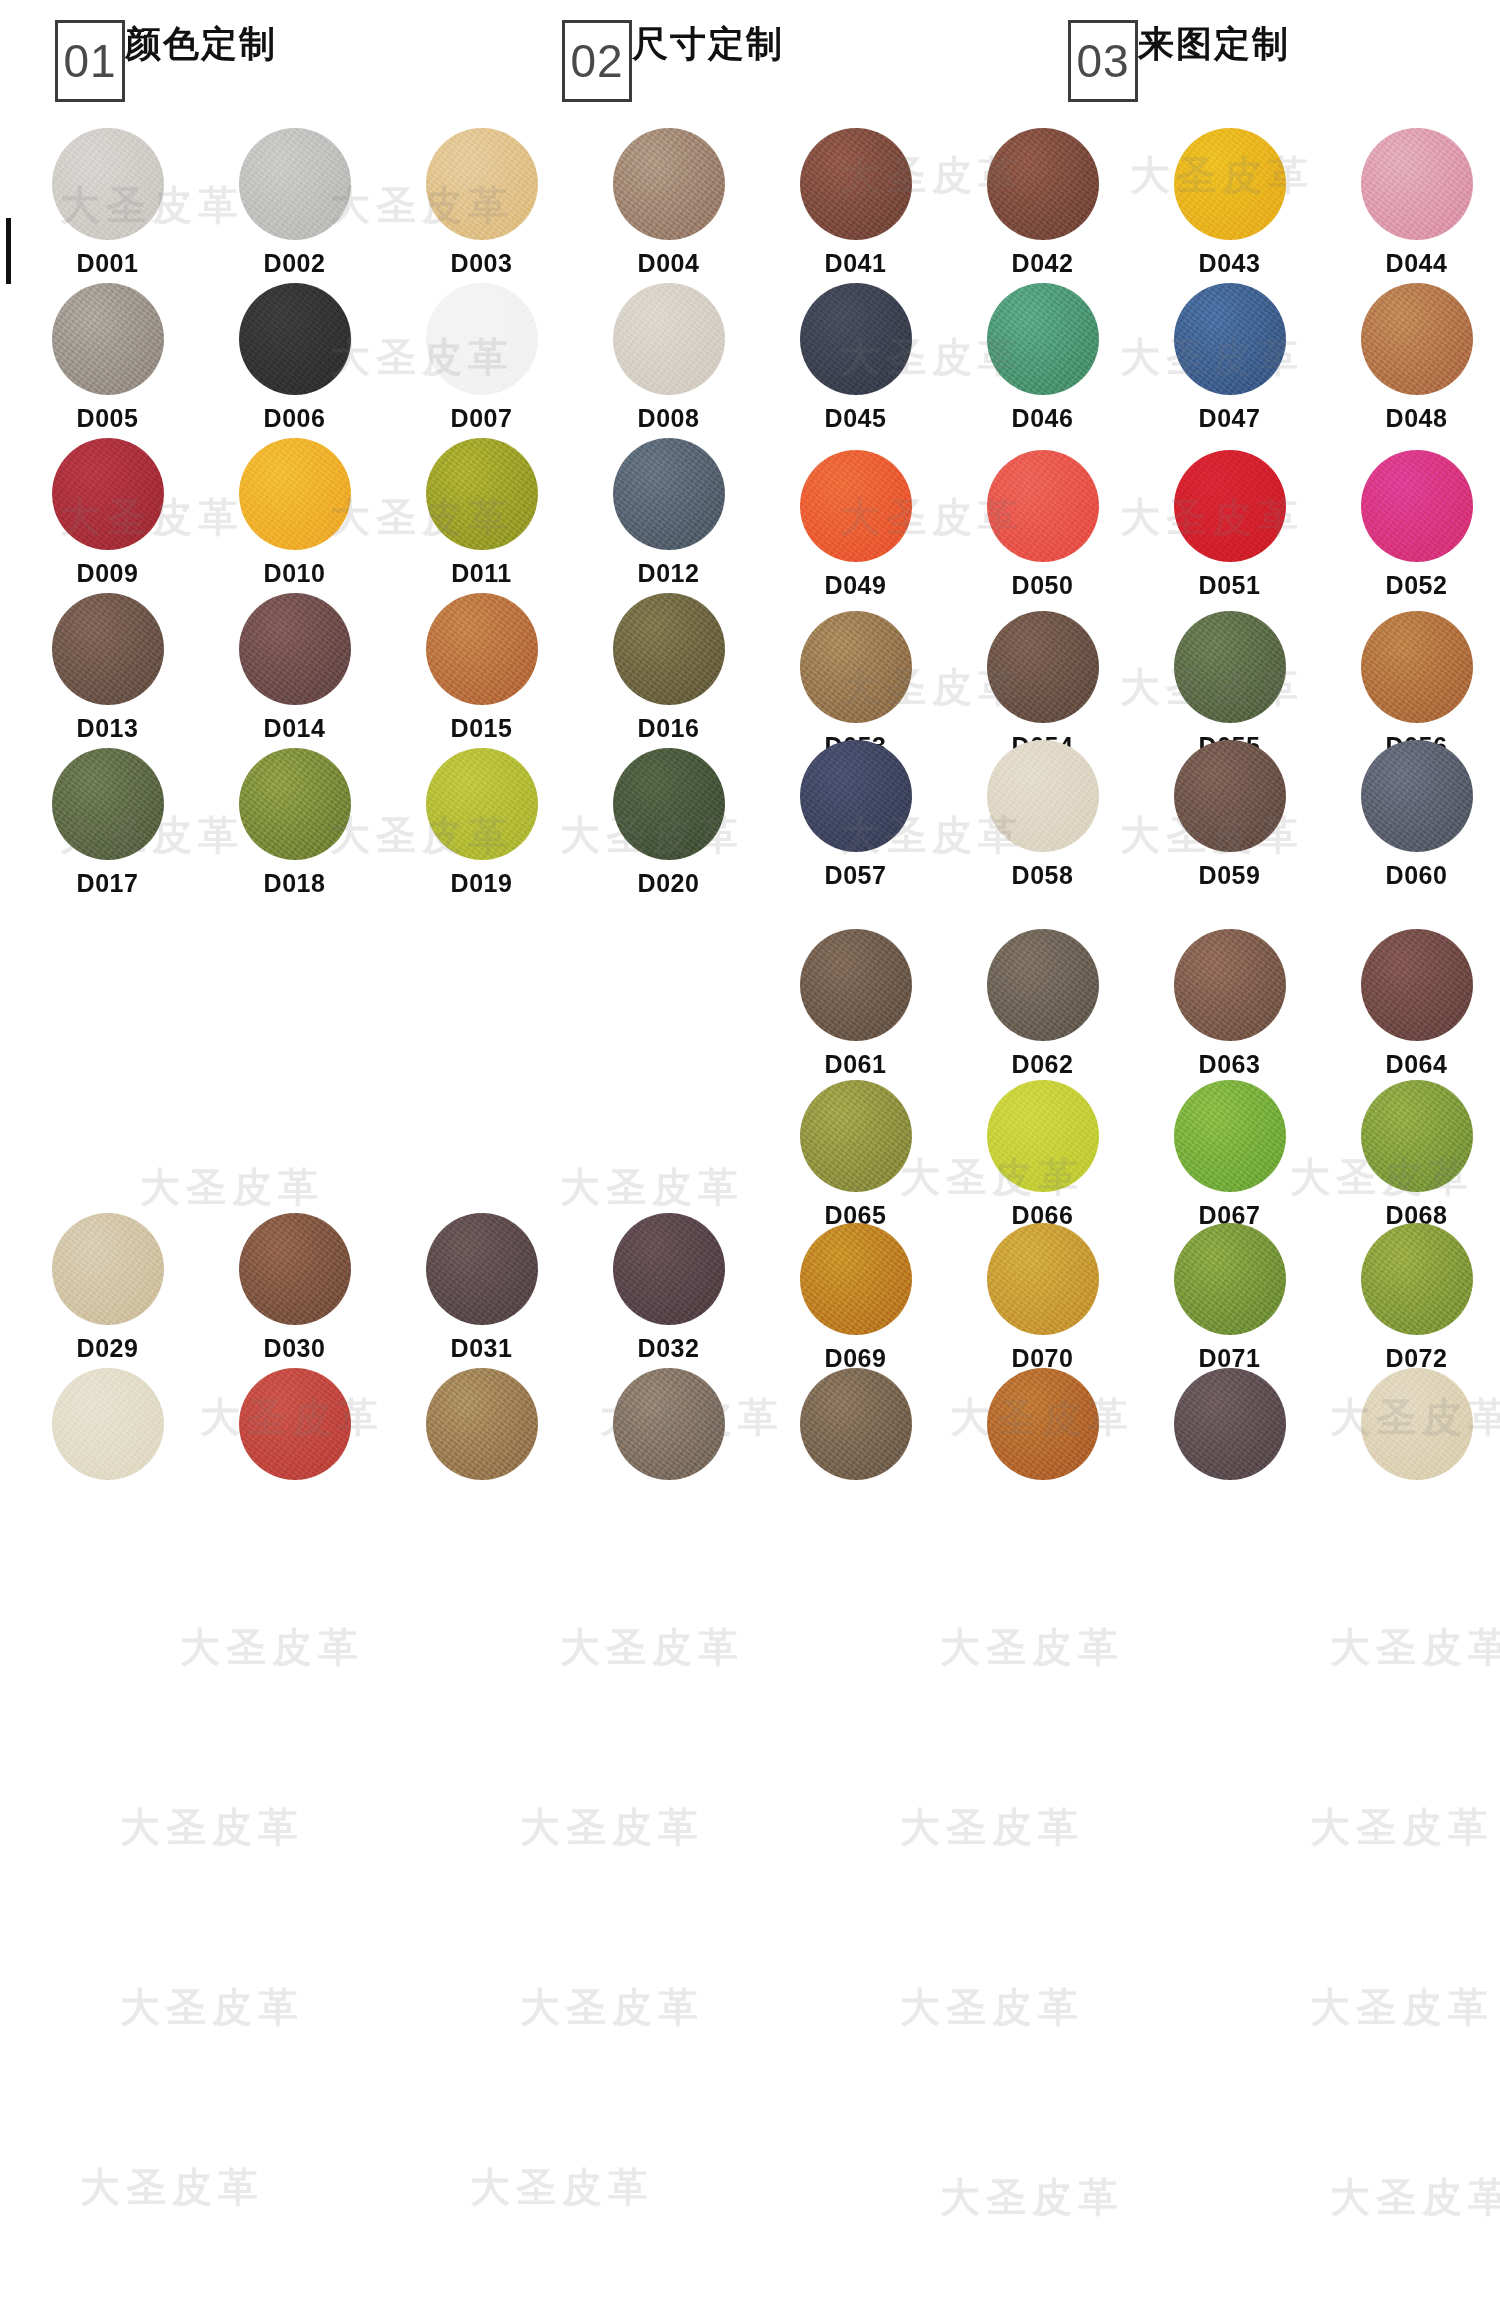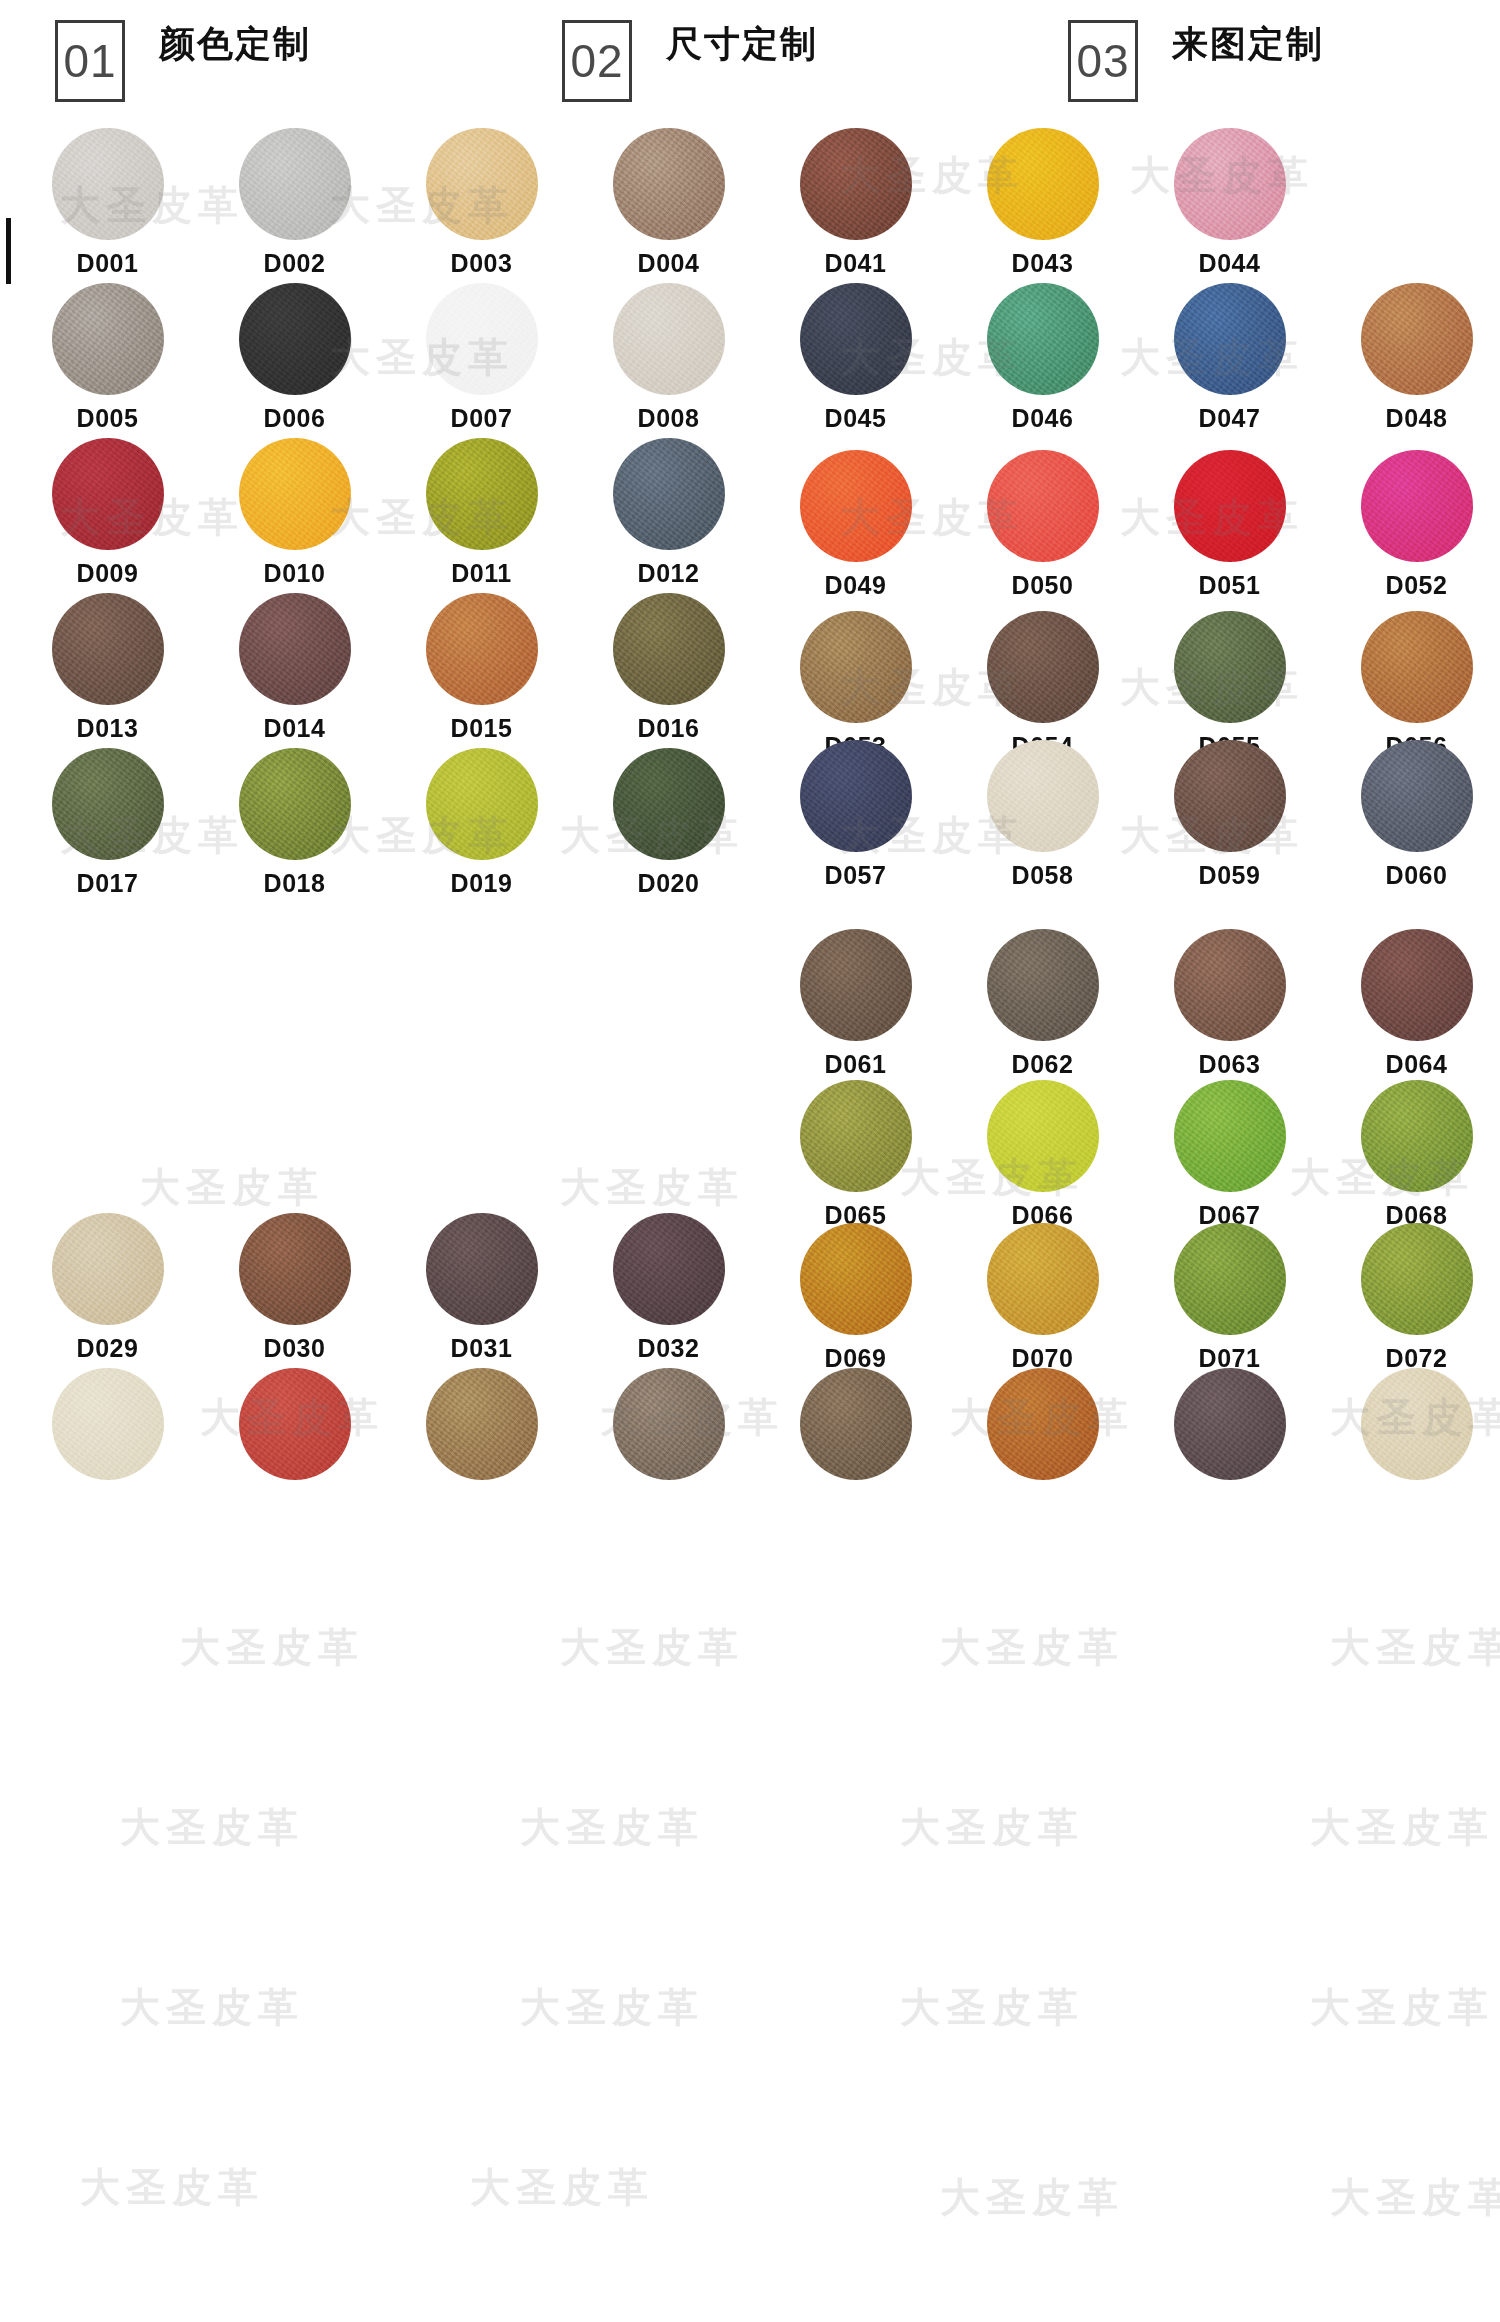--- a/index.html
+++ b/index.html
@@ -19,21 +19,20 @@
     border: 3px solid #3b3b3b;
     display: flex; align-items: center; justify-content: center;
     background: #fff;
   }
   .hdr-num {
     font-size: 46px; font-weight: 400; color: #4a4a4a;
     letter-spacing: 1px; line-height: 1;
     font-family: "Liberation Sans", sans-serif;
   }
   .hdr-label {
-    margin-left: 34px;
     font-size: 36px; font-weight: bold; color: #111;
     letter-spacing: 2px; white-space: nowrap;
     font-family: Liberation Mono, monospace;
   }
   .hdr-1 { left: 55px; top: 20px; }
   .hdr-2 { left: 562px; top: 20px; }
   .hdr-3 { left: 1068px; top: 20px; }
 
   
   .edge-tick {
@@ -131,20 +130,24 @@
           </div>
           <div class="cell">
             <div class="swatch" title="D004" style="background: rgb(158, 131, 112);"></div>
             <div class="label">D004</div>
           </div>
         </div>
         <div class="group group-right" style="top: 0px;">
           <div class="cell">
             <div class="swatch" title="D041" style="background: rgb(124, 75, 62);"></div>
             <div class="label">D041</div>
+          </div>
+          <div class="cell">
+            <div class="swatch" title="D042" style="background: rgb(123, 75, 61);"></div>
+            <div class="label">D042</div>
           </div>
           <div class="cell">
             <div class="swatch" title="D043" style="background: rgb(232, 179, 30);"></div>
             <div class="label">D043</div>
           </div>
           <div class="cell">
             <div class="swatch" title="D044" style="background: rgb(221, 154, 173);"></div>
             <div class="label">D044</div>
           </div>
         </div>

